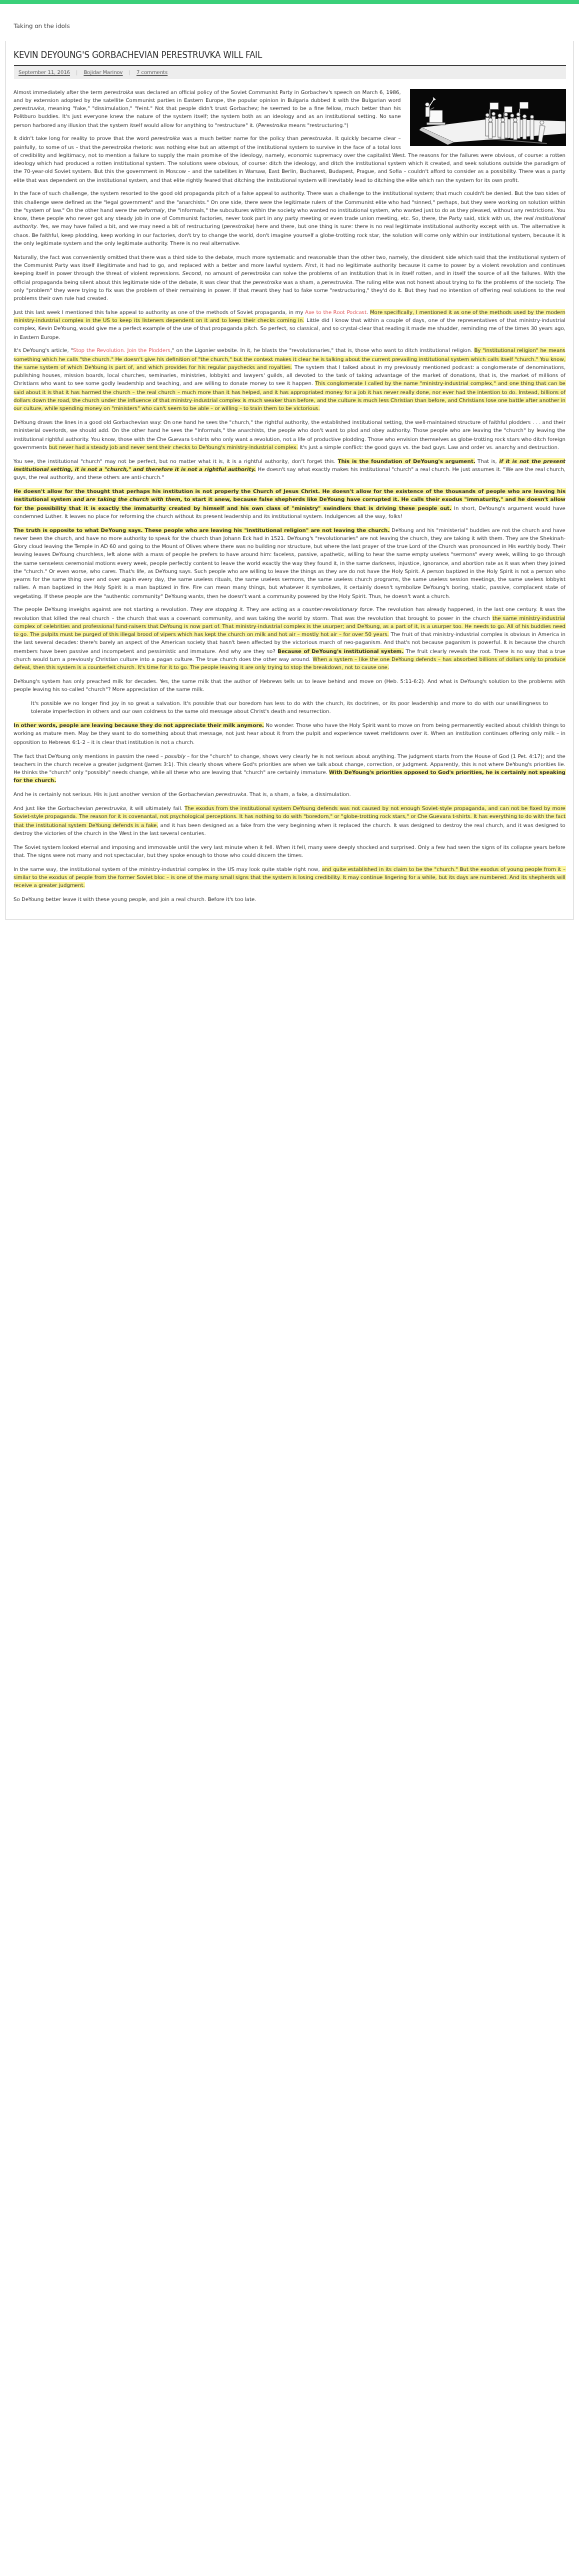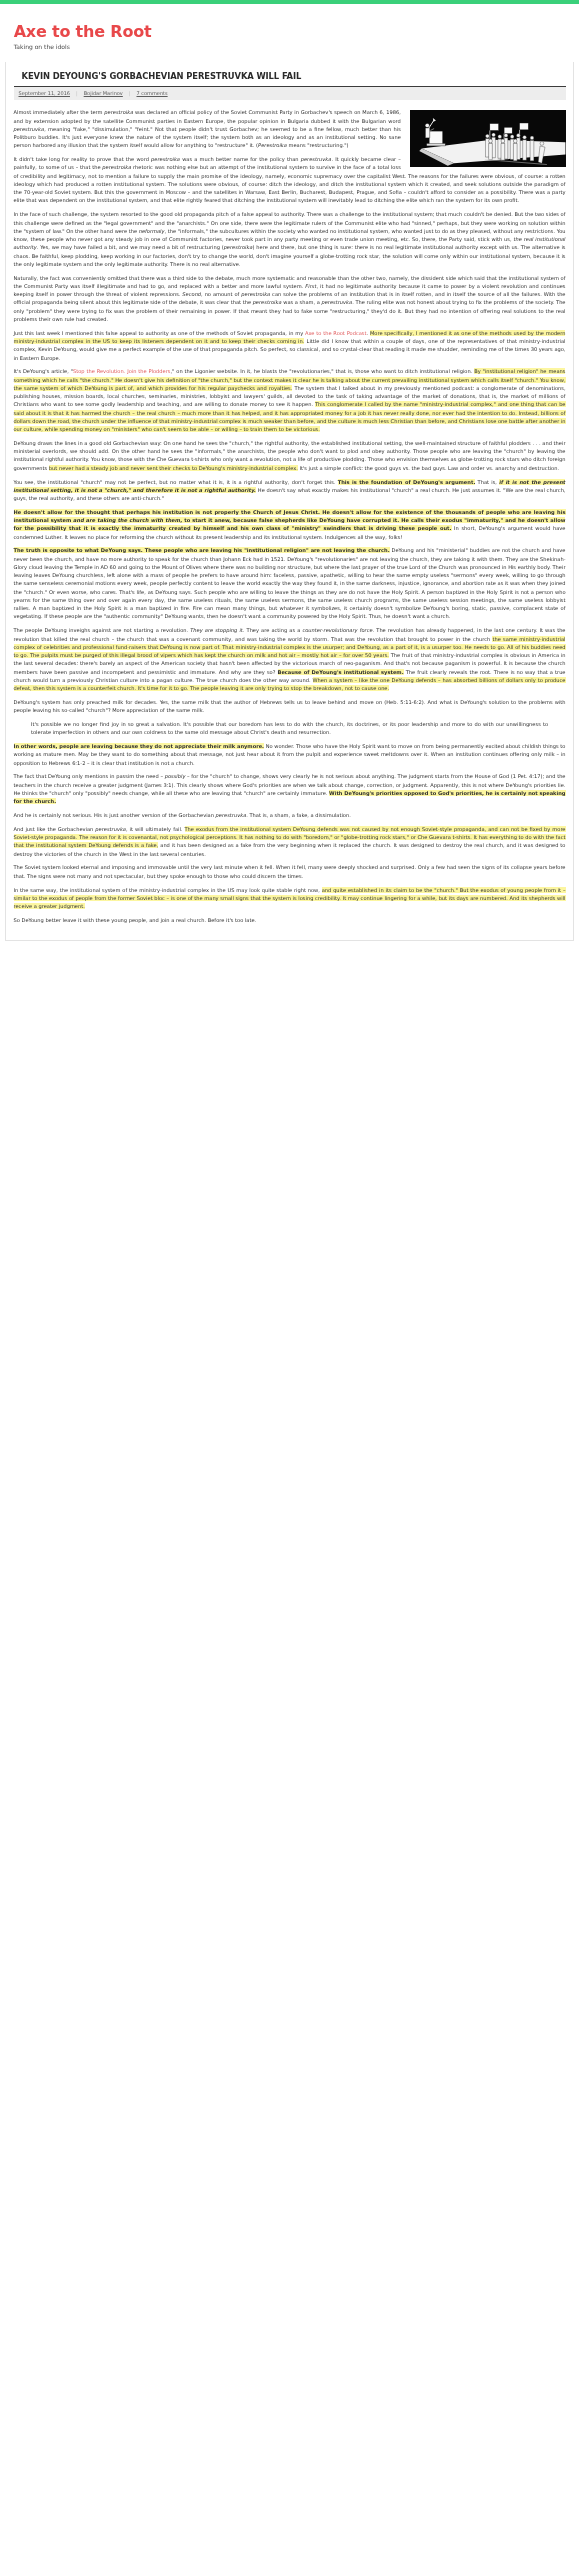--- a/index.html
+++ b/index.html
@@ -24,26 +24,26 @@
   .article-card {
     border: 0.6px solid #e3e3e3;
     border-top: none;
     margin: 3.7px 5px 5px 5px;
     background:#fff;
     padding: 0;
   }
   .article-inner { padding: 8.7px 7.5px 10px 7.5px; }
   .post-title {
     font-family: "DejaVu Sans", "Liberation Sans", sans-serif;
-    font-weight: 700;
+    font-weight: 400;
     font-size: 8.4px;
     letter-spacing: -0.1px;
     color: #2b2b2b;
     text-transform: uppercase;
-    margin: 0 0 5px 8px;
+    margin: 0 0 5px 0;
     line-height: 1.2;
   }
   .meta-bar {
     background: #ededed;
     border-top: 1.9px solid #3b3b3b;
     padding: 3.1px 5px 3.7px 5px;
     font-size: 5px;
     color: #5c5c5c;
     margin: 0 0 8.7px 0;
   }
@@ -73,21 +73,20 @@
   }
   blockquote.inset p { margin: 0 0 5.6px 0; }
   .clearfix::after { content:""; display:block; clear:both; }
 </style>
 </head>
 <body>
 
 <div class="top-accent"></div>
 
 <header class="site-header">
-  <h1 class="site-title">Axe to the Root</h1>
   <p class="site-tagline">Taking on the idols</p>
 </header>
 
 <article class="article-card">
   <div class="article-inner">
 
     <h2 class="post-title">KEVIN DEYOUNG'S GORBACHEVIAN PERESTRUVKA WILL FAIL</h2>
 
     <div class="meta-bar">
       <a href="#" class="meta-date">September 11, 2016</a>

